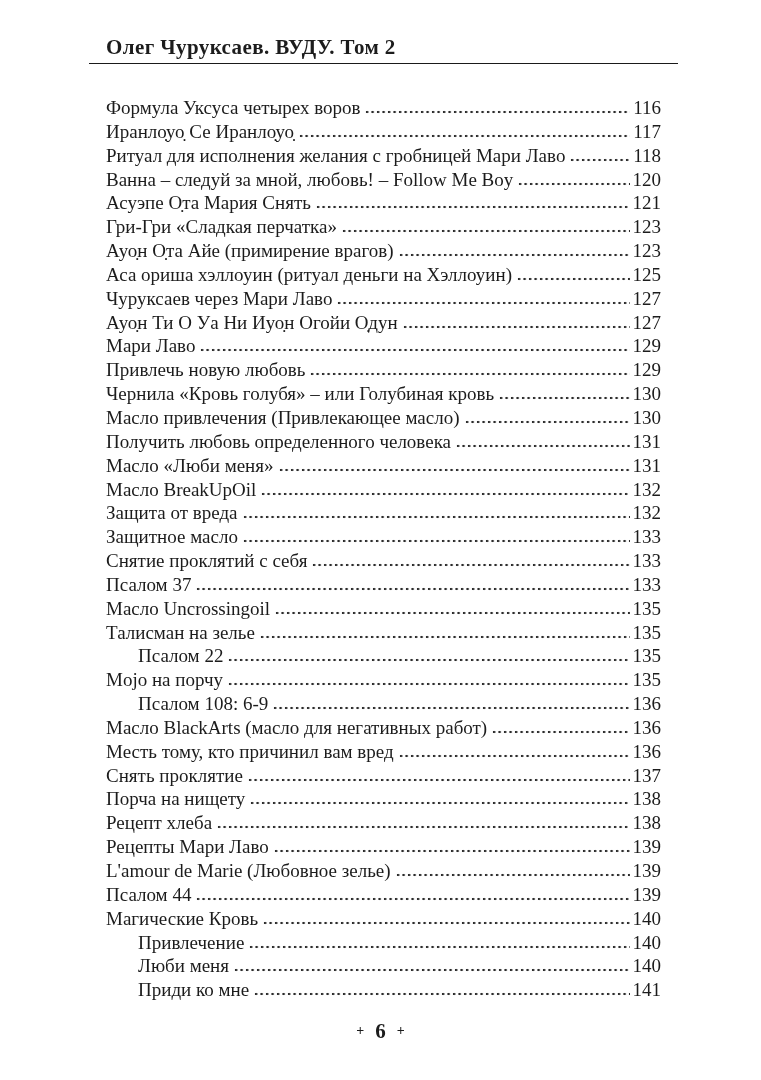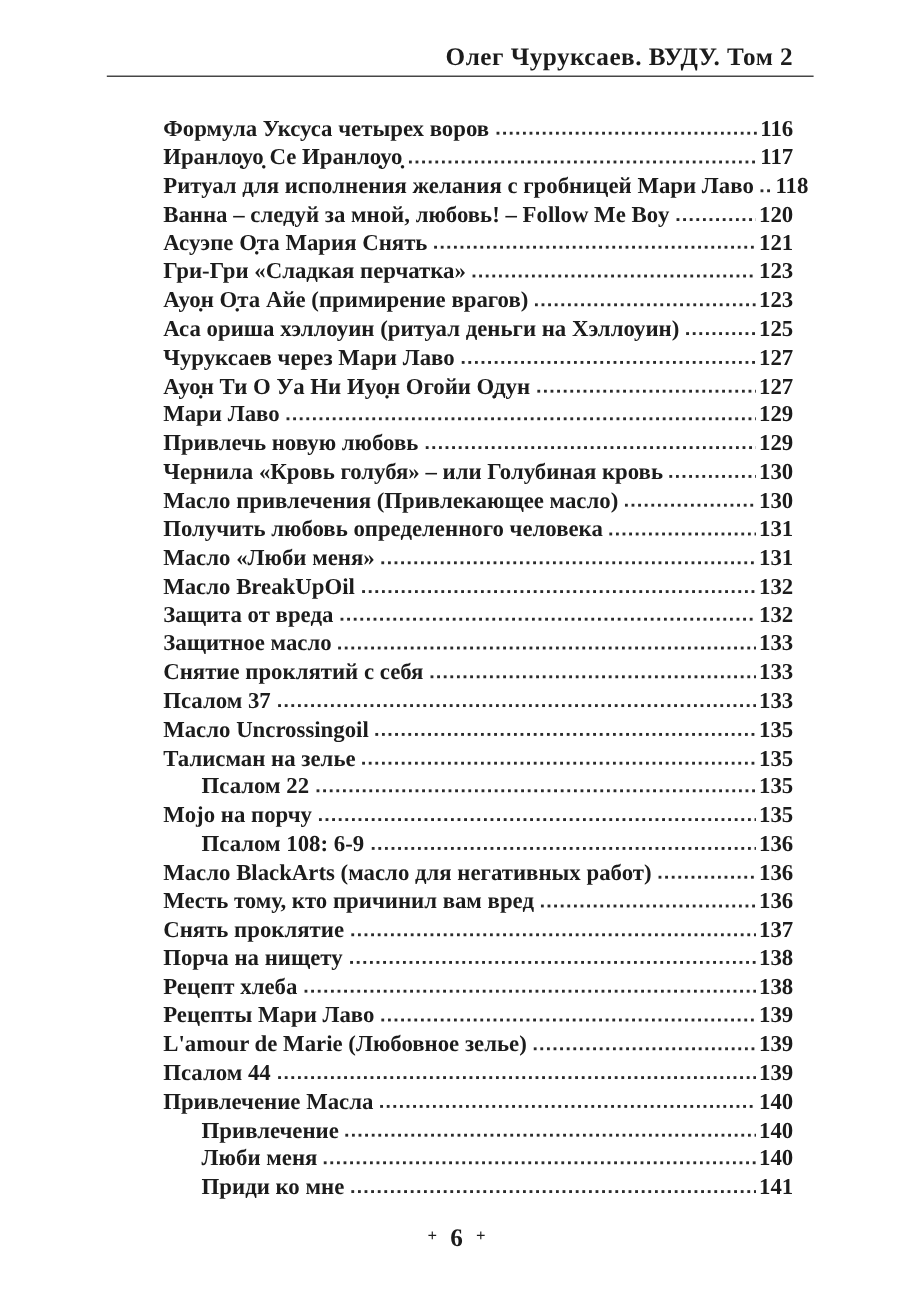--- a/index.html
+++ b/index.html
@@ -12,44 +12,43 @@
     width: 761px;
     height: 1080px;
     box-sizing: border-box;
     background: #ffffff;
     font-family: "Liberation Serif", "DejaVu Serif", serif;
     color: #1c1c1c;
     padding: 34px 100px 0 106px;
     overflow: hidden;
   }
   .header-title {
-    text-align: right;
+    text-align: left;
     font-size: 21px;
     font-weight: 700;
     letter-spacing: 0.4px;
     line-height: 26px;
     white-space: nowrap;
   }
   .header-rule {
     height: 0;
     border-top: 1.6px solid #1a1a1a;
     margin: 3px -17px 0 -17px;
   }
   .toc {
     margin-top: 32px;
   }
   .toc-row {
     display: flex;
     align-items: baseline;
     font-size: 19px;
-    font-weight: 700;
+    font-weight: 400;
     line-height: 23.85px;
     height: 23.85px;
     white-space: nowrap;
-    margin-left: 30px;
   }
   .toc-row.indent {
     padding-left: 32px;
   }
   .toc-title {
     flex: 0 0 auto;
   }
   .toc-leader {
     flex: 1 1 auto;
     min-width: 10px;
@@ -257,21 +256,21 @@
         <span class="toc-title">L'amour de Marie (Любовное зелье)</span>
         <span class="toc-leader"></span>
         <span class="toc-page">139</span>
       </div>
       <div class="toc-row">
         <span class="toc-title">Псалом 44</span>
         <span class="toc-leader"></span>
         <span class="toc-page">139</span>
       </div>
       <div class="toc-row">
-        <span class="toc-title">Привлечение Масла</span>
+        <span class="toc-title">Магические Кровь</span>
         <span class="toc-leader"></span>
         <span class="toc-page">140</span>
       </div>
       <div class="toc-row indent">
         <span class="toc-title">Привлечение</span>
         <span class="toc-leader"></span>
         <span class="toc-page">140</span>
       </div>
       <div class="toc-row indent">
         <span class="toc-title">Люби меня</span>

